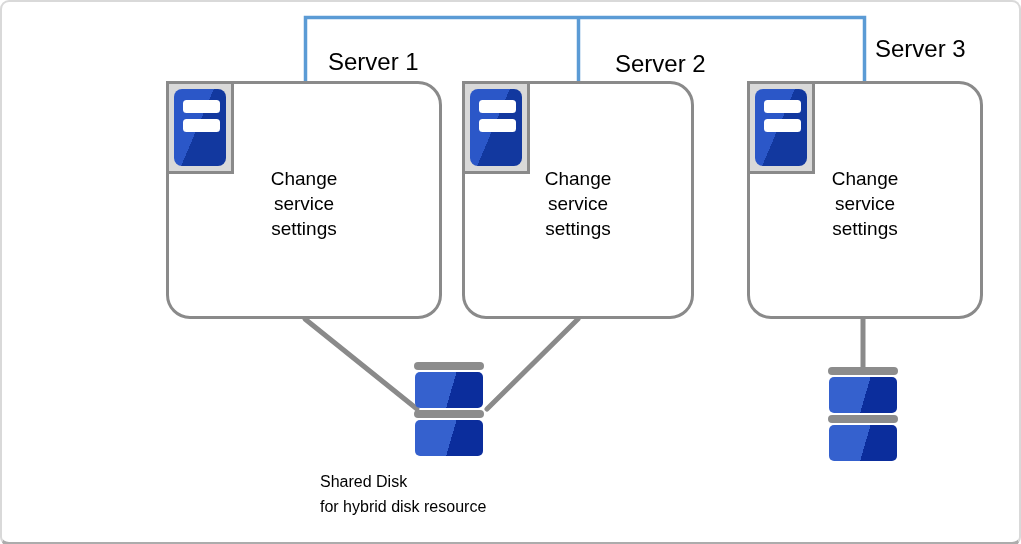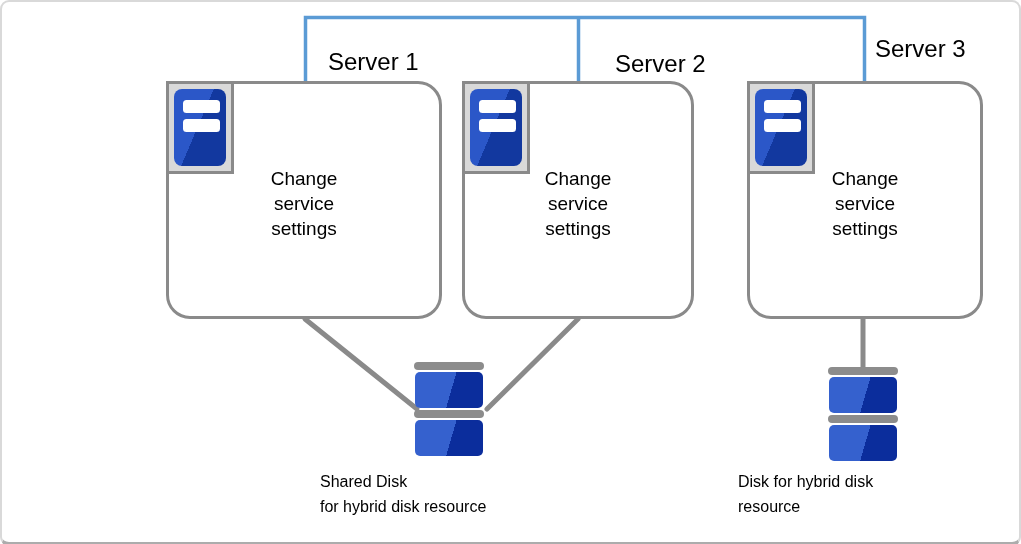--- a/index.html
+++ b/index.html
@@ -118,16 +118,14 @@
   </div>
   <div class="disk-label" style="left:318px;top:467px;width:290px">Shared Disk
 for hybrid disk resource</div>
 
   <div class="disk" style="left:827px;top:365px">
     <div class="disk-bar"></div>
     <div class="disk-platter"></div>
     <div class="disk-bar"></div>
     <div class="disk-platter"></div>
   </div>
-  <div class="disk-label" style="left:736px;top:467px;width:250px">Disk for hybrid disk
-resource</div>
 
 </div>
 
 </body></html>

